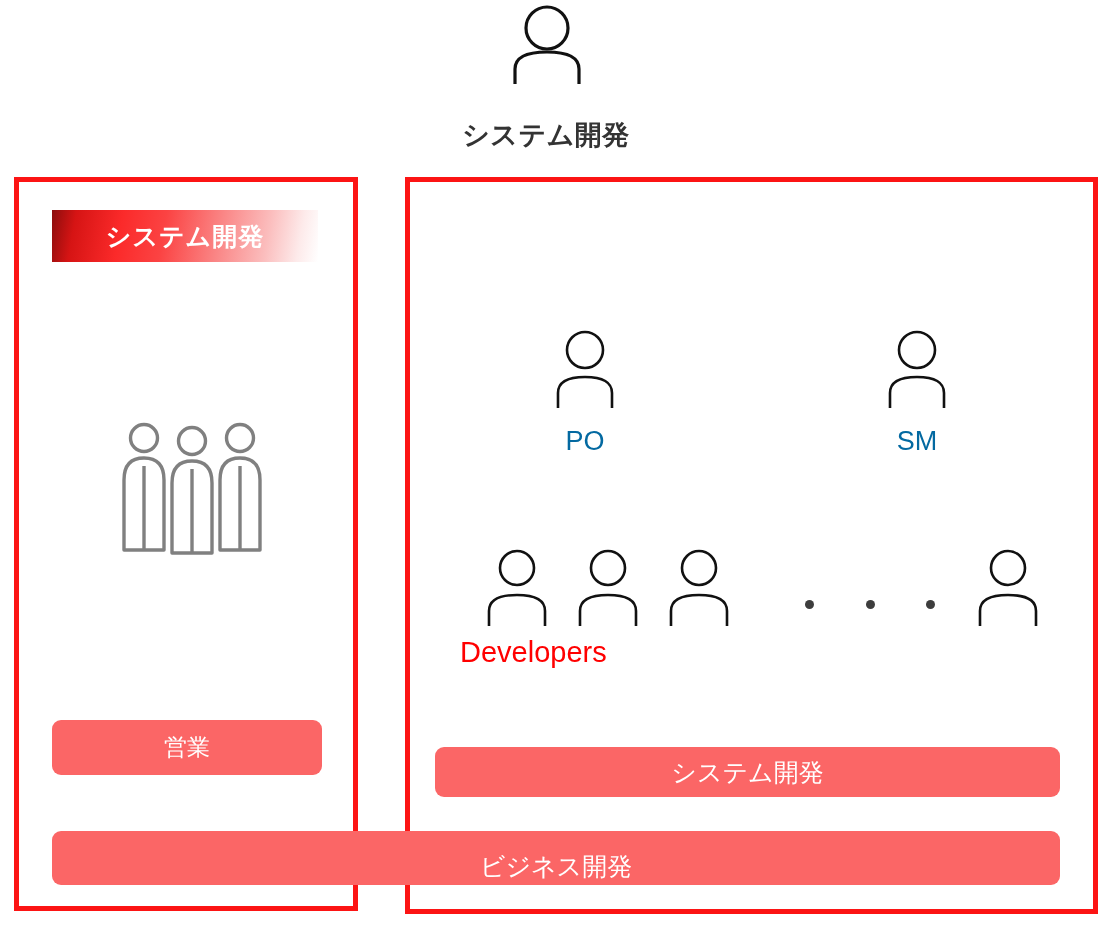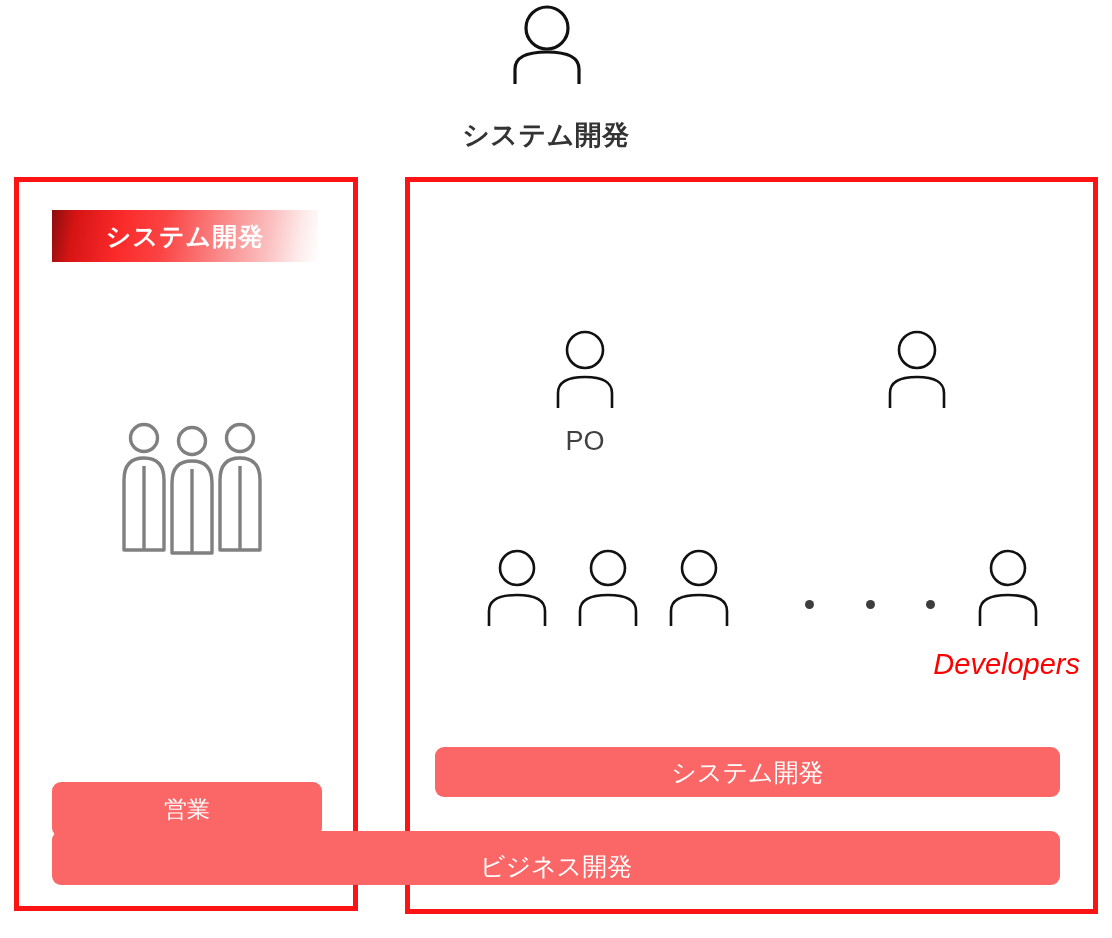--- a/index.html
+++ b/index.html
@@ -112,21 +112,21 @@
     width: 150px;
     text-align: center;
   }
   .role-node .person-wrap {
     display: flex;
     justify-content: center;
   }
   .role-node .role-label {
     margin-top: 18px;
     font-size: 27px;
-    color: #404040;
+    color: #0369a1;
     white-space: nowrap;
   }
   #node-po { left: 510px; top: 330px; }
   #node-sm { left: 842px; top: 330px; }
 
   
   #dev-block {
     position: absolute;
     left: 460px;
     top: 548px;
@@ -156,44 +156,43 @@
     justify-content: space-between;
   }
   #dev-ellipsis .dot {
     width: 9px;
     height: 9px;
     border-radius: 50%;
     background: #3d3d3d;
   }
 
   #dev-label {
-    margin-top: 22px;
-    text-align: right;
+    margin-top: 10px;
+    text-align: left;
     font-size: 29px;
     color: #ff0000;
     white-space: nowrap;
-    font-style: italic;
   }
 
   
   .func-bar {
     position: absolute;
     border-radius: 9px;
     background: #fb6666;
     display: flex;
     align-items: center;
     justify-content: center;
   }
   .func-bar span {
     color: #ffffff;
     white-space: nowrap;
   }
   #bar-sales {
     left: 52px;
-    top: 782px;
+    top: 720px;
     width: 270px;
     height: 55px;
   }
   #bar-sales span { font-size: 23px; }
 
   #bar-system {
     left: 435px;
     top: 747px;
     width: 625px;
     height: 50px;
@@ -264,20 +263,21 @@
     <div class="role-label">PO</div>
   </div>
 
   <div class="role-node" id="node-sm">
     <div class="person-wrap">
       <svg viewBox="0 0 64 78" width="64" height="78" aria-hidden="true">
         <circle cx="32" cy="20" r="18" fill="none" stroke="#111111" stroke-width="2.6"></circle>
         <path d="M 5 78 L 5 63 Q 5 47 32 47 Q 59 47 59 63 L 59 78" fill="none" stroke="#111111" stroke-width="2.6" stroke-linecap="round"></path>
       </svg>
     </div>
+    <div class="role-label">SM</div>
   </div>
 
   <div id="dev-block">
     <div id="dev-row">
 
       <div class="dev-person" id="dev-1">
         <svg viewBox="0 0 70 78" width="70" height="78" aria-hidden="true">
           <circle cx="35" cy="20" r="17" fill="none" stroke="#111111" stroke-width="2.6"></circle>
           <path d="M 7 78 L 7 63 Q 7 47 35 47 Q 63 47 63 63 L 63 78" fill="none" stroke="#111111" stroke-width="2.6" stroke-linecap="round"></path>
         </svg>

